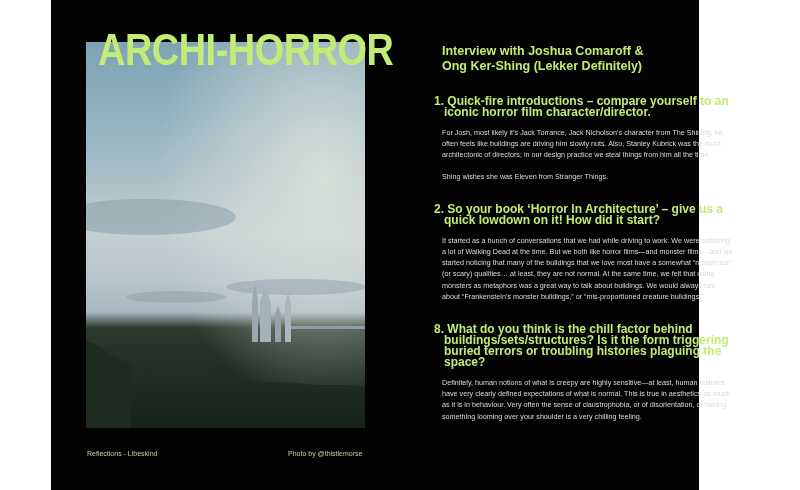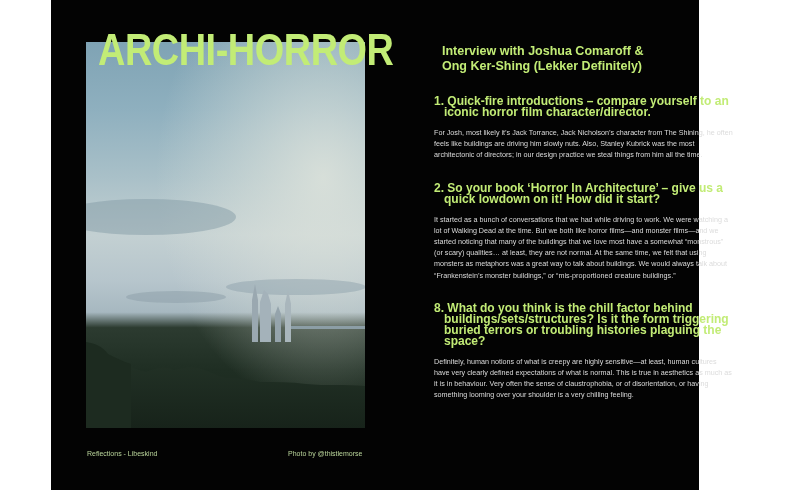--- a/index.html
+++ b/index.html
@@ -30,21 +30,21 @@
   }
   .headline {
     margin: 8px; color: #c2ec76; font-weight: bold; font-size: 12.5px; line-height: 15px;
   }
   .question {
     margin: 22px 0 0 0; color: #c2ec76; font-weight: bold; font-size: 12px; line-height: 11px;
     padding-left: 10px; text-indent: -10px;
   }
   .question.q2, .question.q3 { }
   .answer {
-    margin: 9px 0 0 0; font-size: 7.2px; line-height: 11.2px; color: #dcdcdc;
+    margin: 9px 0 0 8px; font-size: 7.2px; line-height: 11.2px; color: #dcdcdc;
   }
   .answer + .answer { margin-top: 10px; }
 </style>
 </head>
 <body>
 
 <div class="page">
 
   <div class="photo">
     <svg width="279" height="386" viewBox="0 0 279 386">
@@ -80,20 +80,21 @@
   <span class="caption right">Photo by @thistlemorse</span>
 
   <div class="article">
     <h2 class="headline">
       <span>Interview with Joshua Comaroff &amp;</span><br>
       <span>Ong Ker-Shing (Lekker Definitely)</span>
     </h2>
 
     <p class="question q1">1. Quick-fire introductions – compare yourself to an iconic horror film character/director.</p>
     <p class="answer">For Josh, most likely it’s Jack Torrance, Jack Nicholson’s character from The Shining, he often feels like buildings are driving him slowly nuts. Also, Stanley Kubrick was the most architectonic of directors; in our design practice we steal things from him all the time.</p>
+    <p class="answer">Shing wishes she was Eleven from Stranger Things.</p>
 
     <p class="question q2">2. So your book ‘Horror In Architecture’ – give us a quick lowdown on it! How did it start?</p>
     <p class="answer">It started as a bunch of conversations that we had while driving to work. We were watching a lot of Walking Dead at the time. But we both like horror films—and monster films—and we started noticing that many of the buildings that we love most have a somewhat “monstrous” (or scary) qualities… at least, they are not normal. At the same time, we felt that using monsters as metaphors was a great way to talk about buildings. We would always talk about “Frankenstein’s monster buildings,” or “mis-proportioned creature buildings.”</p>
 
     <p class="question q3">8. What do you think is the chill factor behind buildings/sets/structures? Is it the form triggering buried terrors or troubling histories plaguing the space?</p>
     <p class="answer">Definitely, human notions of what is creepy are highly sensitive—at least, human cultures have very clearly defined expectations of what is normal. This is true in aesthetics as much as it is in behaviour. Very often the sense of claustrophobia, or of disorientation, or having something looming over your shoulder is a very chilling feeling.</p>
   </div>
 </div>
 
 </body></html>

